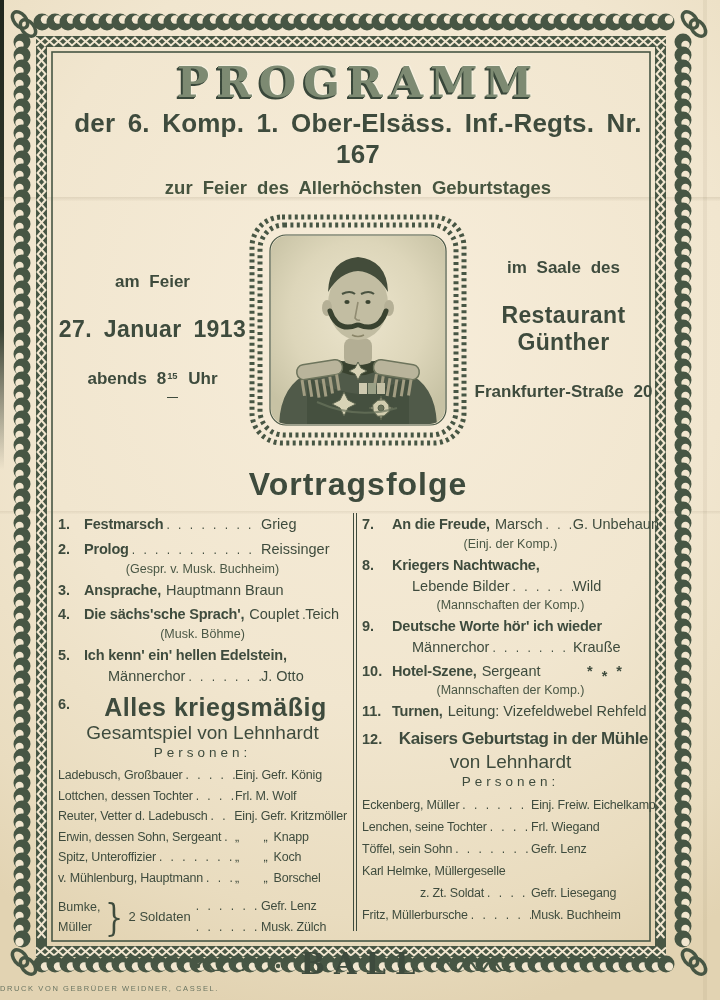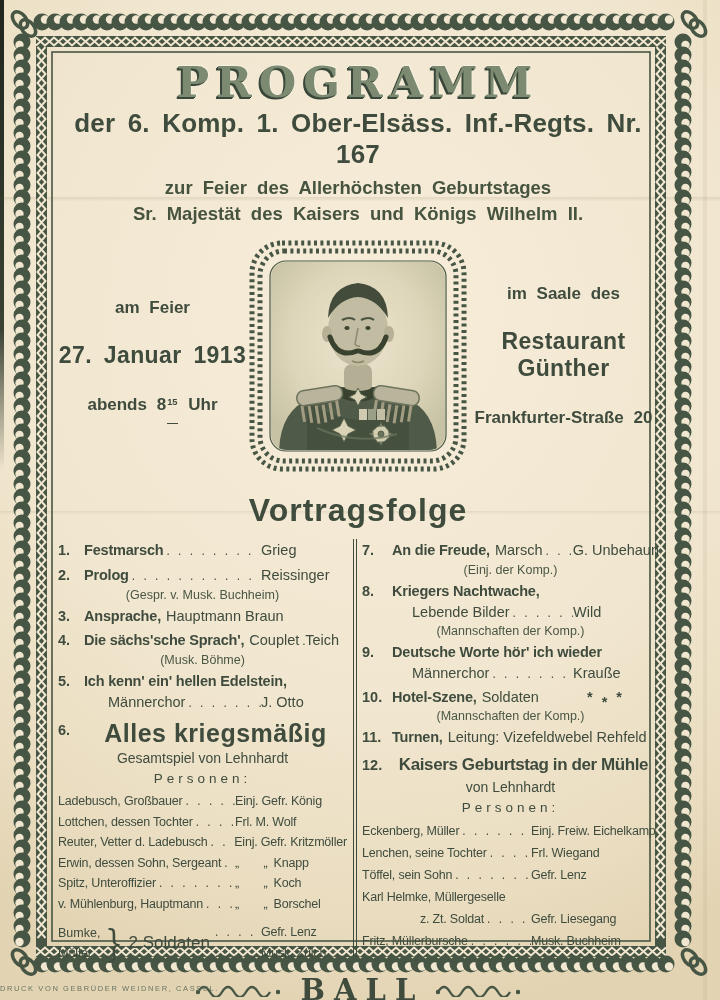--- a/index.html
+++ b/index.html
@@ -50,34 +50,34 @@
   .dotfill{flex:1 1 0;min-width:0;overflow:hidden;white-space:nowrap;font-size:12px;letter-spacing:2.5px;padding:0 3px;}
   .dotfill::after{content:". . . . . . . . . . . . . . . . . . . . . . . . . . . . . . . . . . . . . . . .";}
   .by{flex:none;min-width:86px;}
   .line2{display:flex;align-items:baseline;line-height:20px;padding-left:50px;white-space:nowrap;}
   .note-line{text-align:center;font-size:12.5px;line-height:16px;color:#4a5745;}
   .bigitem{position:relative;margin-top:5px;}
   .bignum{position:absolute;left:0;top:4px;}
   .bigtitle{margin-left:26px;text-align:center;font-weight:bold;}
   .col.left .bigtitle{font-size:25px;line-height:30px;letter-spacing:.5px;}
   .col.right .bigtitle{font-size:17px;line-height:24px;letter-spacing:-.4px;}
-  .subline{text-align:center;font-size:14px;line-height:21px;}
+  .subline{text-align:center;font-size:19px;line-height:21px;}
   .cast-heading{text-align:center;font-size:13.5px;letter-spacing:4px;line-height:20px;margin-bottom:2px;}
   .cast-row{display:flex;align-items:baseline;line-height:20.5px;font-size:12.5px;letter-spacing:-.2px;white-space:nowrap;overflow:hidden;}
   .cast-row .by{min-width:112px;}
   .col.right .cast-row{line-height:22px;}
   .col.right .cast-row .by{min-width:128px;}
   .cast-row.indent2{padding-left:58px;}
   .role{flex:none;}
   .asterisks{margin-left:auto;padding-right:28px;font-weight:bold;letter-spacing:9px;}
   .ast.mid{display:inline-block;transform:translateY(5px);}
   .brace-group{display:flex;align-items:center;margin-top:8px;}
   .bg-names{flex:none;font-size:12.5px;line-height:20px;}
   .bg-brace{font-family:"DejaVu Serif",serif;font-size:38px;font-weight:300;line-height:.9;margin:0 2px;transform:scaleX(.75);}
-  .bg-label{flex:none;font-size:17px;margin-right:2px;}
+  .bg-label{flex:none;font-size:13px;margin-right:2px;}
   .bg-right{flex:1;min-width:0;}
   .bg-right .cast-row .by{min-width:86px;}
 
   .ball-row{display:flex;align-items:center;justify-content:center;margin-top:10px;gap:12px;}
   .t-ball{font-family:"DejaVu Serif",serif;font-size:29px;letter-spacing:9px;font-weight:bold;text-indent:9px;}
   .flourish{flex:none;}
   .printer{position:absolute;bottom:7px;left:0;right:0;z-index:2;text-align:left;
     font-size:7.5px;letter-spacing:1.6px;color:#6a7562;}
 </style>
 </head>
@@ -585,21 +585,20 @@
     </svg>
   <div class="edge-left"></div>
   <div class="crease h1"></div>
   <div class="crease h2"></div>
   <div class="crease v"></div>
 
   <div class="content">
     <h1 class="t-title">PROGRAMM</h1>
     <div class="t-regiment">der 6. Komp. 1. Ober-Elsäss. Inf.-Regts. Nr. 167</div>
     <div class="t-occ">zur Feier des Allerhöchsten Geburtstages</div>
-    <div class="t-occ">Sr. Majestät des Kaisers und Königs Wilhelm II.</div>
 
     <div class="mid-row">
       <div class="side">
         <div class="l1">am Feier</div>
         <div class="l2">27. Januar 1913</div>
         <div class="l3"><span>abends 8</span><span class="sup15">15</span> <span>Uhr</span></div>
       </div>
 
       <div class="portrait-frame">
         <svg viewBox="0 0 222 236" width="222" height="236">
@@ -801,21 +800,21 @@
             <span class="t">Deutsche Worte hör' ich wieder</span>
           </div>
           <div class="line2">
             <span class="role">Männerchor</span>
             <span class="dotfill"></span>
             <span class="by">Krauße</span>
           </div>
           <div class="item">
             <span class="num">10.</span>
             <span class="t">Hotel-Szene,</span>
-            <span class="r">Soldaten</span>
+            <span class="r">Sergeant</span>
             <span class="asterisks"><span class="ast">*</span><span class="ast mid">*</span><span class="ast">*</span></span>
           </div>
           <div class="note-line">(Mannschaften der Komp.)</div>
           <div class="item">
             <span class="num">11.</span>
             <span class="t">Turnen,</span>
             <span class="r">Leitung: Vizefeldwebel Rehfeld</span>
           </div>
           <div class="bigitem">
             <span class="num bignum">12.</span>

